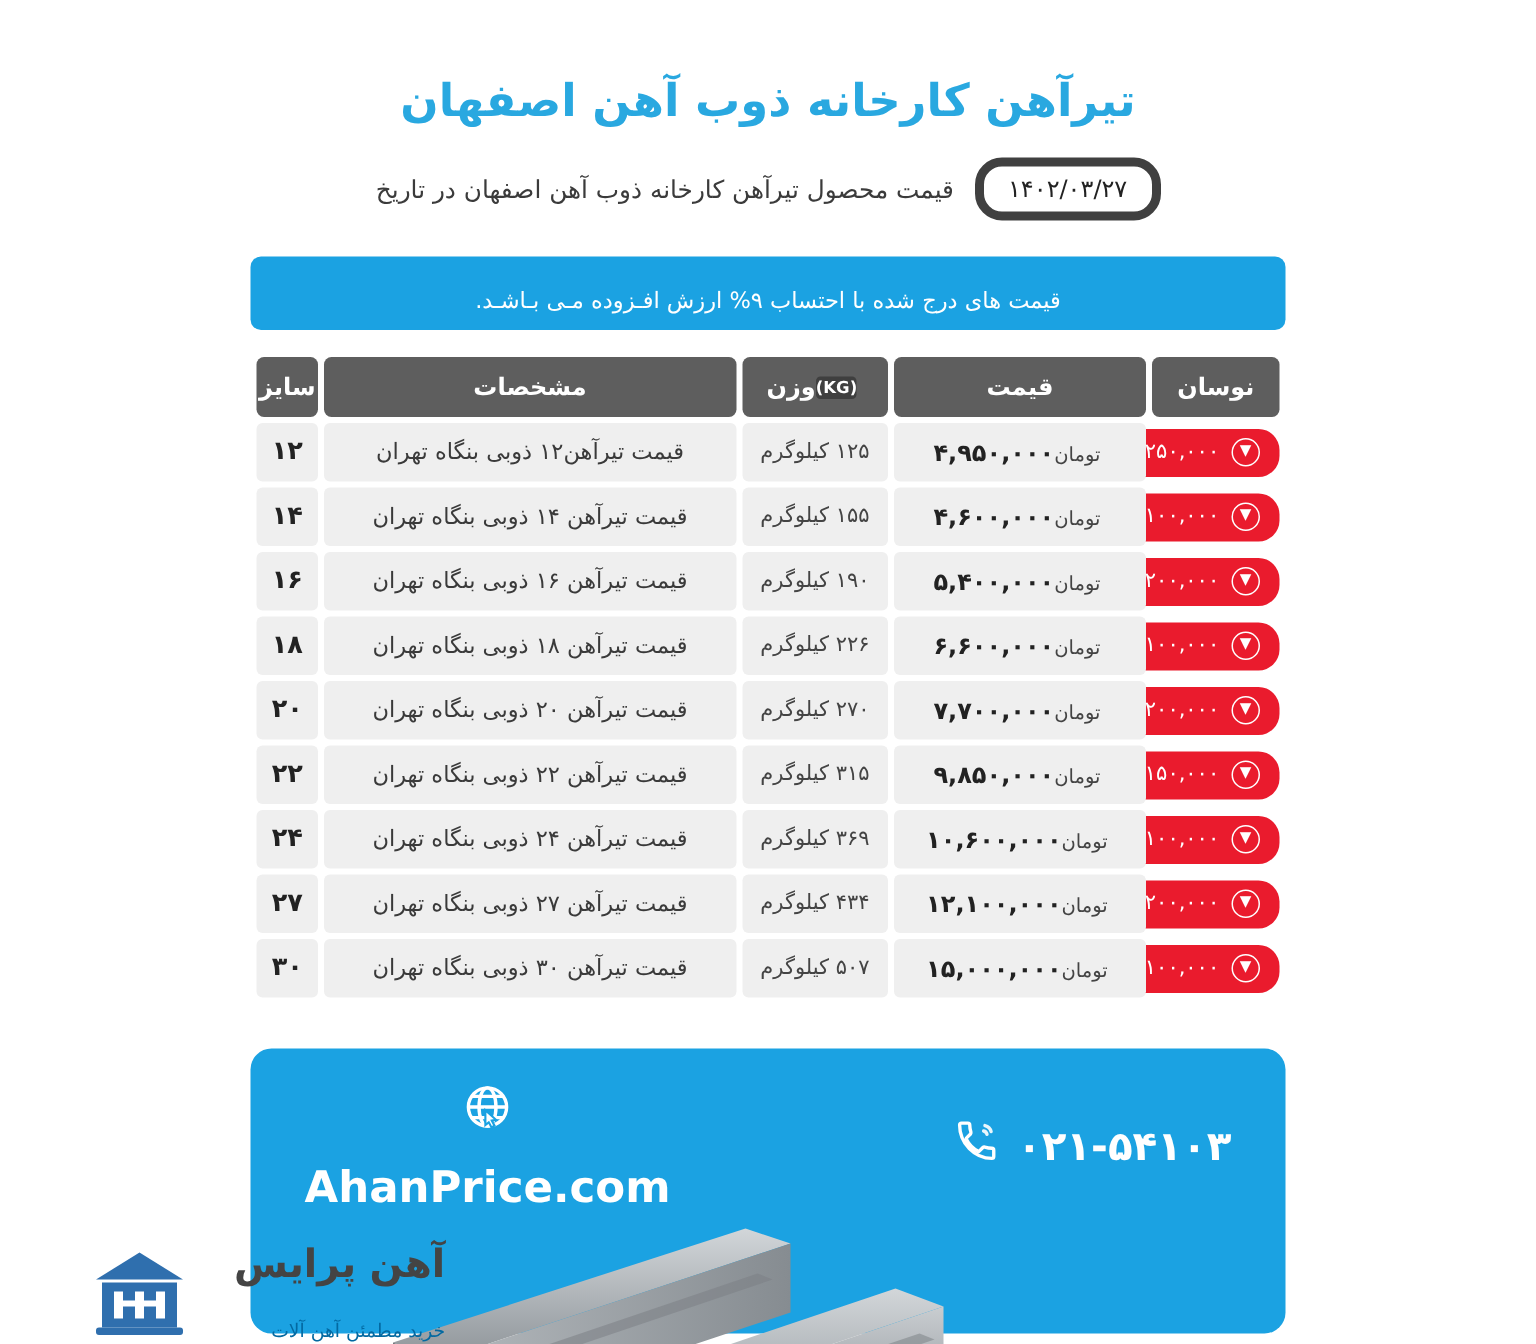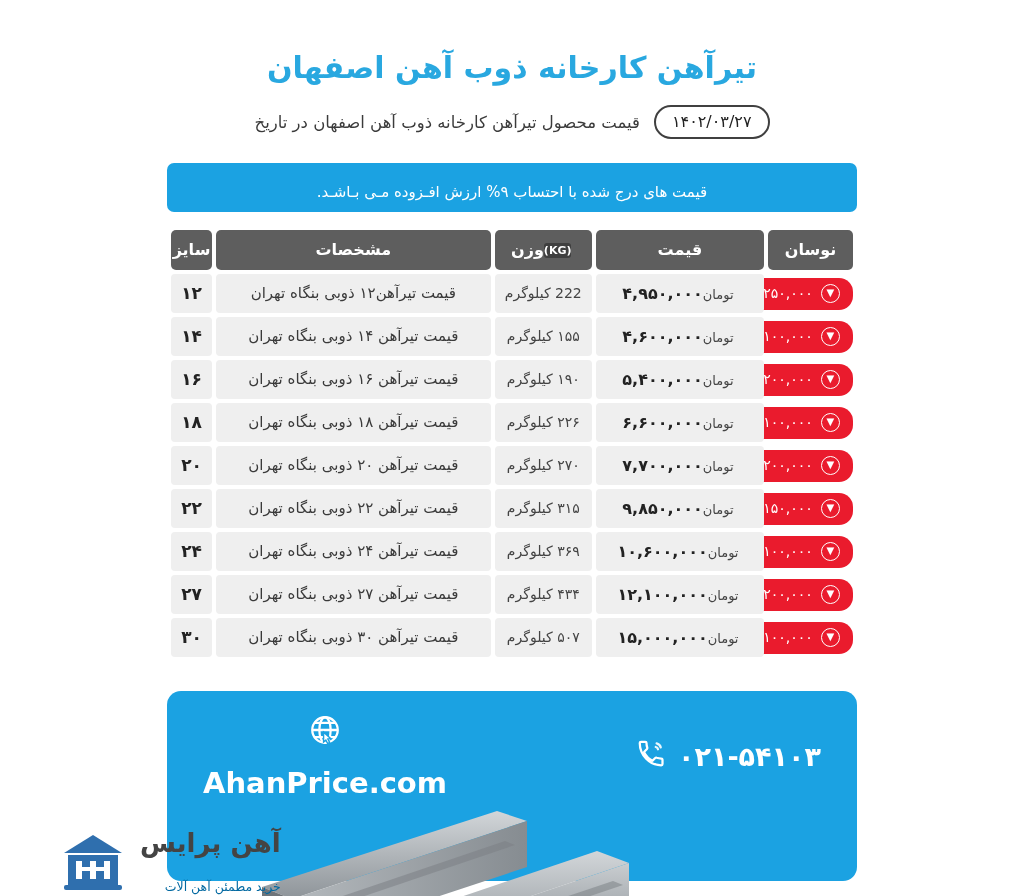--- a/index.html
+++ b/index.html
@@ -24,21 +24,21 @@
   .subtitle-row{
     display:flex;
     justify-content:center;
     align-items:center;
     gap:14px;
     margin-top:20px;
     font-size:16.5px;
     color:#3b3b3b;
   }
   .date-pill{
-    border:2px solid #404040;
+    border:6px solid #404040;
     border-radius:18px;
     padding:5px 16px 6px;
     font-size:16px;
     color:#222;
     letter-spacing:.5px;
     direction:ltr;
   }
 
   
   .notice{
@@ -143,21 +143,21 @@
   .beams{position:absolute;left:0;right:0;bottom:-118px;height:230px;}
 
   
   .logo-wrap{
     position:absolute;
     left:60px;bottom:22px;
     display:flex;align-items:center;gap:14px;
     direction:rtl;
   }
   .logo-text{text-align:right;}
-  .logo-text .l1{font-size:26px;font-weight:bold;color:#444;line-height:1.15;}
+  .logo-text .l1{font-size:26px;font-weight:bold;color:#444;line-height:1.15;margin-left:16px;}
   .logo-text .l2{font-size:12.5px;color:#0369a1;margin-top:20px;}
   .logo-mark{width:66px;height:62px;}
 </style>
 </head>
 <body>
 
 <div class="page">
 
   <h1 class="title">تیرآهن کارخانه ذوب آهن اصفهان</h1>
 
@@ -183,21 +183,21 @@
     <tbody>
 
       <tr>
         <td class="fluc">
           <div class="fluc-pill">
             <span class="arrow-circle">▼</span>
             <span>۲۵۰,۰۰۰</span>
           </div>
         </td>
         <td class="price"><span class="unit">تومان</span><b>۴,۹۵۰,۰۰۰</b></td>
-        <td class="weight">222 کیلوگرم</td>
+        <td class="weight">۱۲۵ کیلوگرم</td>
         <td class="spec">قیمت تیرآهن۱۲ ذوبی بنگاه تهران</td>
         <td class="size">۱۲</td>
       </tr>
 
       <tr>
         <td class="fluc">
           <div class="fluc-pill">
             <span class="arrow-circle">▼</span>
             <span>۱۰۰,۰۰۰</span>
           </div>

